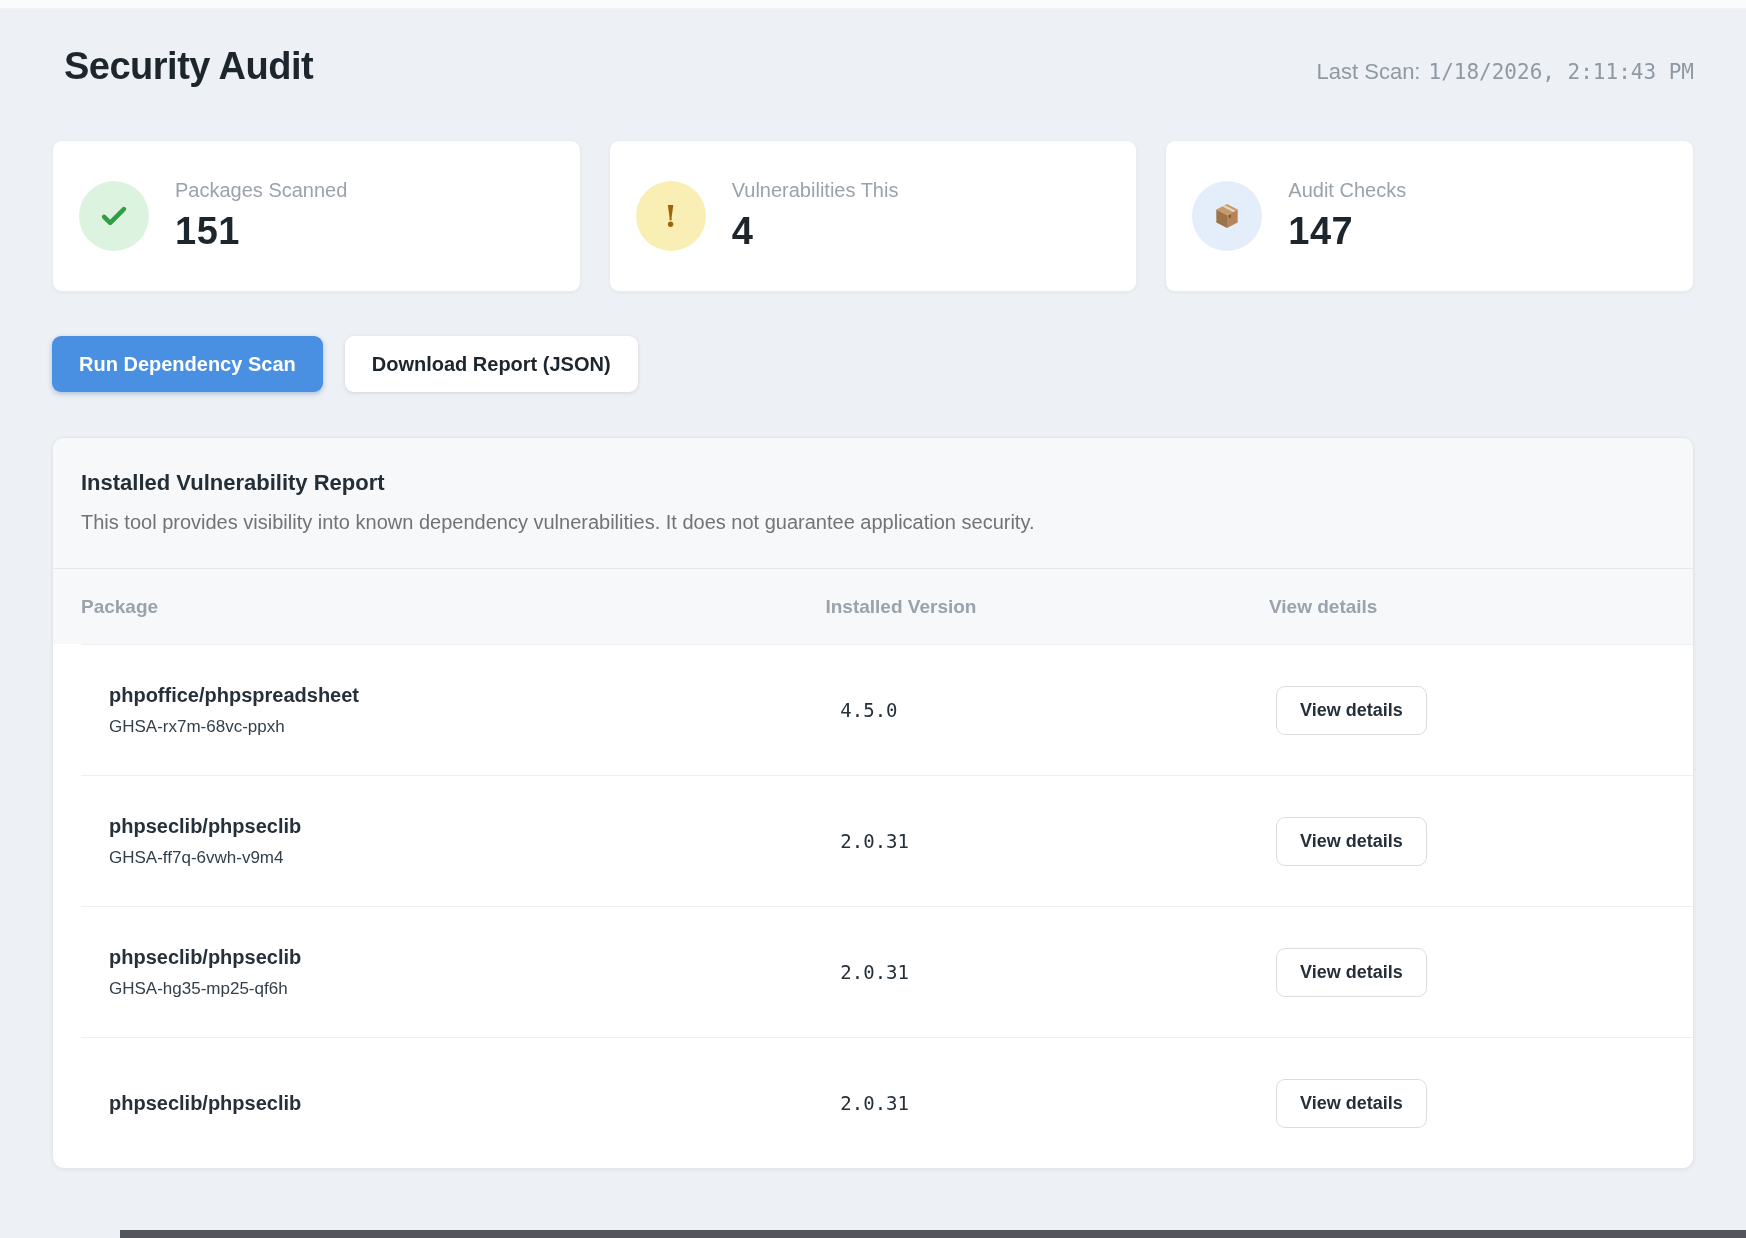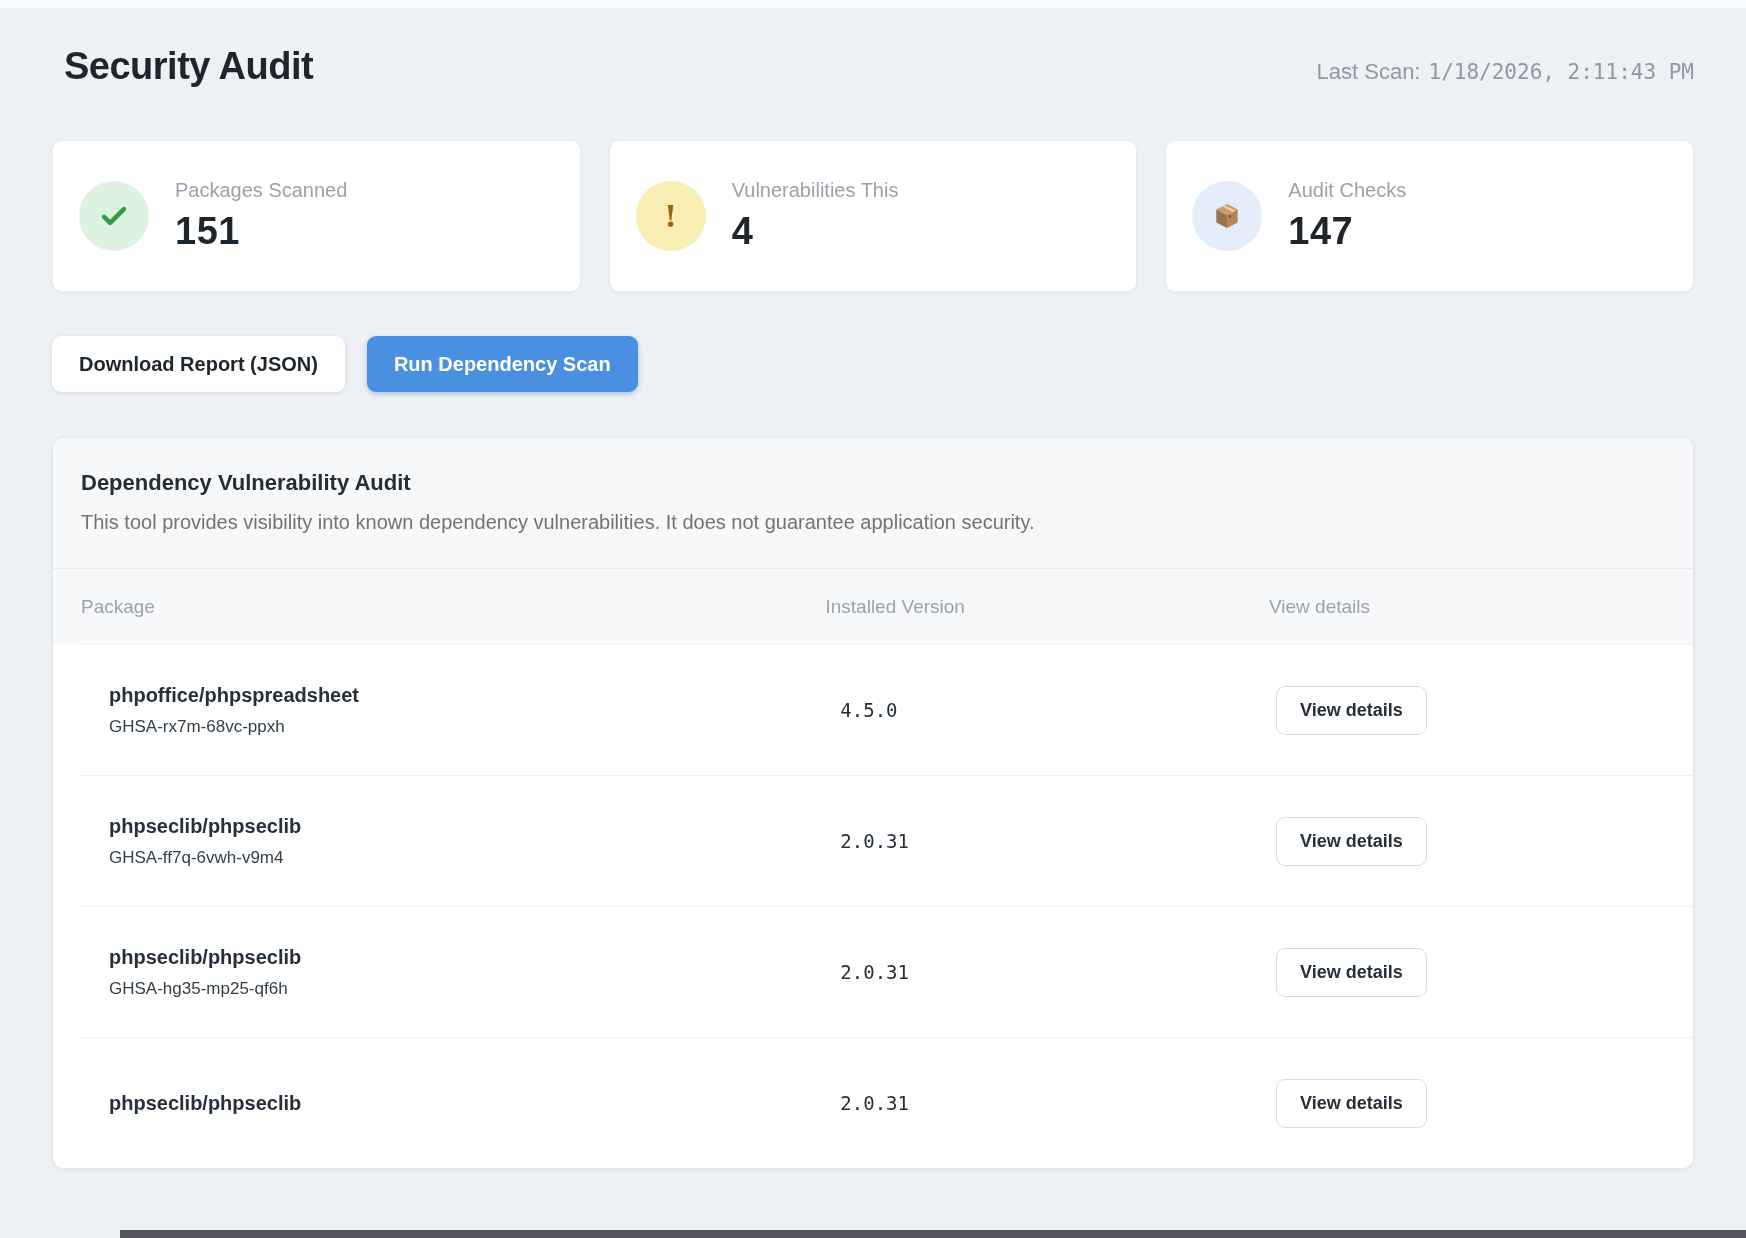--- a/index.html
+++ b/index.html
@@ -82,21 +82,21 @@
     border-bottom: 1px solid #e6e8ec;
   }
   .panel-title { font-size: 22px; font-weight: 700; color: #242e37; }
   .panel-desc { margin-top: 15px; font-size: 20px; color: #737373; }
 
   .tbl-head, .tbl-row {
     display: grid; grid-template-columns: 47% 28% 25%;
     align-items: center; padding: 0 28px;
   }
   .tbl-head { background: #f7f8fa; height: 75px; }
-  .th { font-size: 19px; font-weight: 400; color: #9aa2ac; }
+  .th { font-size: 19px; font-weight: 700; color: #9aa2ac; }
   .tbl-row { background: #ffffff; min-height: 131px; border-top: 1px solid #edeff2; margin-left: 28px; }
   .pkg-name { font-size: 20px; font-weight: 700; color: #26303a; }
   .pkg-advisory { margin-top: 10px; font-size: 17px; color: #33404a; }
   .version {
     font-family: "DejaVu Sans Mono", monospace;
     font-size: 19px; color: #26303a;
   }
   .btn-view {
     justify-self: start;
     background: #ffffff; border: 1px solid #d9dde2; border-radius: 9px;
@@ -160,28 +160,28 @@
       </div>
       <div>
         <div class="card-label">Audit Checks</div>
         <div class="card-value">147</div>
       </div>
     </div>
 
   </div>
 
   <div class="actions">
+    <button class="btn btn-primary">Run Dependency Scan</button>
     <button class="btn btn-secondary">Download Report (JSON)</button>
-    <button class="btn btn-primary">Run Dependency Scan</button>
   </div>
 
   <div class="panel">
 
     <div class="panel-head">
-      <div class="panel-title">Dependency Vulnerability Audit</div>
+      <div class="panel-title">Installed Vulnerability Report</div>
       <div class="panel-desc">This tool provides visibility into known dependency vulnerabilities. It does not guarantee application security.</div>
     </div>
 
     <div class="tbl-head">
       <div class="th">Package</div>
       <div class="th">Installed Version</div>
       <div class="th">View details</div>
     </div>
 
     <div class="tbl-row">

